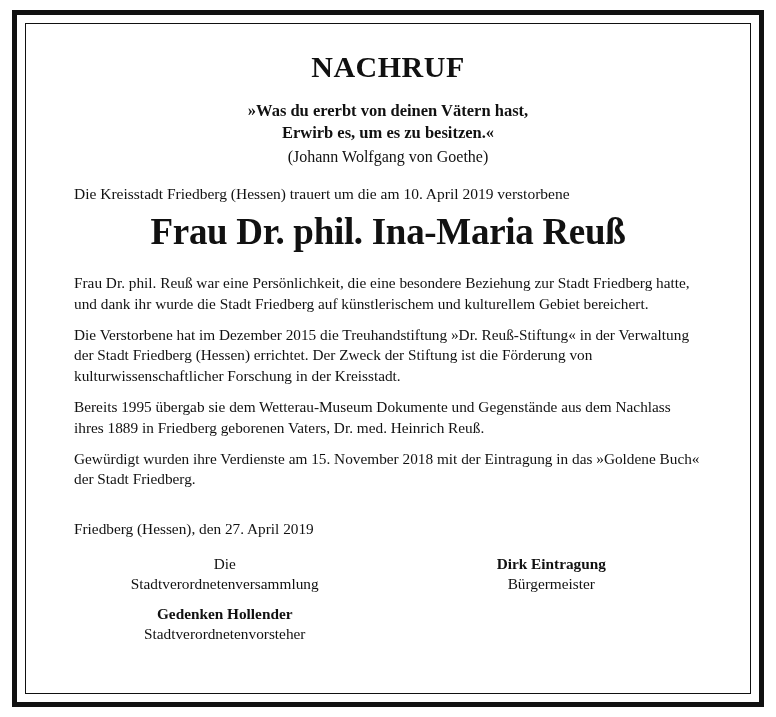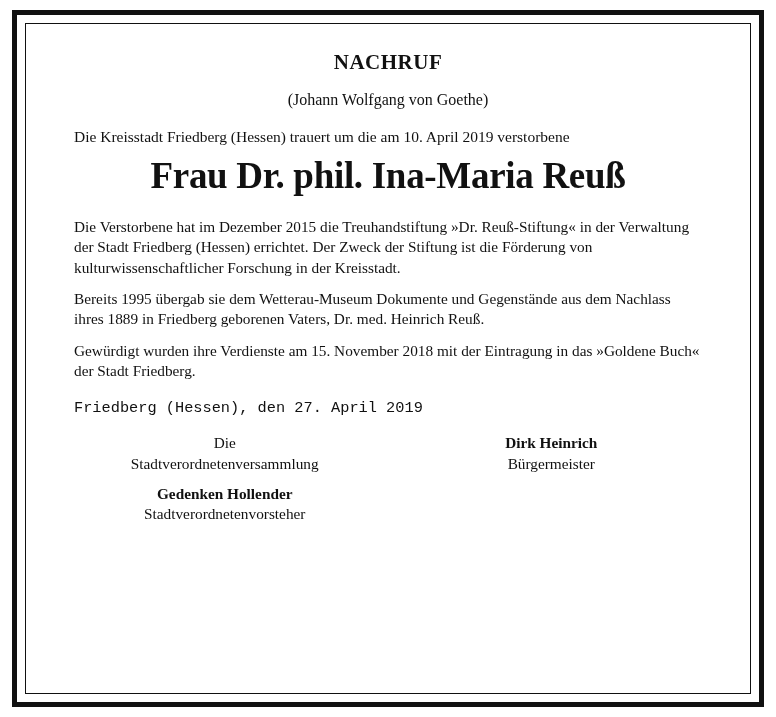--- a/index.html
+++ b/index.html
@@ -28,21 +28,21 @@
     left: 8px;
     top: 8px;
     right: 8px;
     bottom: 8px;
     border: 1px solid #111111;
     box-sizing: border-box;
     padding: 26px 48px 16px 48px;
   }
   .doc-title {
     text-align: center;
-    font-size: 21px;
+    font-size: 30px;
     font-weight: bold;
     letter-spacing: 0.5px;
     margin: 0 0 16px 0;
   }
   .epitaph {
     text-align: center;
     font-size: 16.5px;
     font-weight: bold;
     line-height: 1.35;
   }
@@ -66,23 +66,22 @@
     white-space: nowrap;
   }
   .body-par {
     font-size: 15.3px;
     line-height: 1.33;
     margin-bottom: 11px;
     text-align: left;
   }
   .place-date {
     font-size: 15.3px;
-    margin-top: 18px;
+    margin-top: 30px;
     margin-bottom: 16px;
-    font-family: Liberation Mono, monospace;
   }
   .signatories {
     display: flex;
     justify-content: space-between;
     margin-top: 4px;
   }
   .sig-col {
     width: 48%;
     text-align: center;
     font-size: 15.3px;
@@ -99,41 +98,46 @@
   }
 </style>
 </head>
 <body>
 
 <div class="obituary-frame">
   <div class="obituary-inner">
 
     <h1 class="doc-title">NACHRUF</h1>
 
+    <div class="epitaph">
+      <div>»Was du ererbt von deinen Vätern hast,</div>
+      <div>Erwirb es, um es zu besitzen.«</div>
+    </div>
     <div class="epitaph-source">(Johann Wolfgang von Goethe)</div>
 
     <div class="lede">Die Kreisstadt Friedberg (Hessen) trauert um die am 10. April 2019 verstorbene</div>
 
     <div class="deceased-name">Frau Dr. phil. Ina-Maria Reuß</div>
 
+    <div class="body-par">Frau Dr. phil. Reuß war eine Persönlichkeit, die eine besondere Beziehung zur Stadt Friedberg hatte, und dank ihr wurde die Stadt Friedberg auf künstlerischem und kulturellem Gebiet bereichert.</div>
     <div class="body-par">Die Verstorbene hat im Dezember 2015 die Treuhandstiftung »Dr. Reuß-Stiftung« in der Verwaltung der Stadt Friedberg (Hessen) errichtet. Der Zweck der Stiftung ist die Förderung von kulturwissenschaftlicher Forschung in der Kreisstadt.</div>
     <div class="body-par">Bereits 1995 übergab sie dem Wetterau-Museum Dokumente und Gegenstände aus dem Nachlass ihres 1889 in Friedberg geborenen Vaters, Dr. med. Heinrich Reuß.</div>
     <div class="body-par">Gewürdigt wurden ihre Verdienste am 15. November 2018 mit der Eintragung in das »Goldene Buch« der Stadt Friedberg.</div>
 
     <div class="place-date">Friedberg (Hessen), den 27. April 2019</div>
 
     <div class="signatories">
       <div class="sig-col">
         <div class="sig-org">
           <div>Die</div>
           <div>Stadtverordnetenversammlung</div>
         </div>
         <div class="sig-name">Gedenken Hollender</div>
         <div class="sig-role">Stadtverordnetenvorsteher</div>
       </div>
       <div class="sig-col">
-        <div class="sig-name">Dirk Heinrich</div>
+        <div class="sig-name">Dirk Eintragung</div>
         <div class="sig-role">Bürgermeister</div>
       </div>
     </div>
 
   </div>
 </div>
 
 </body></html>

